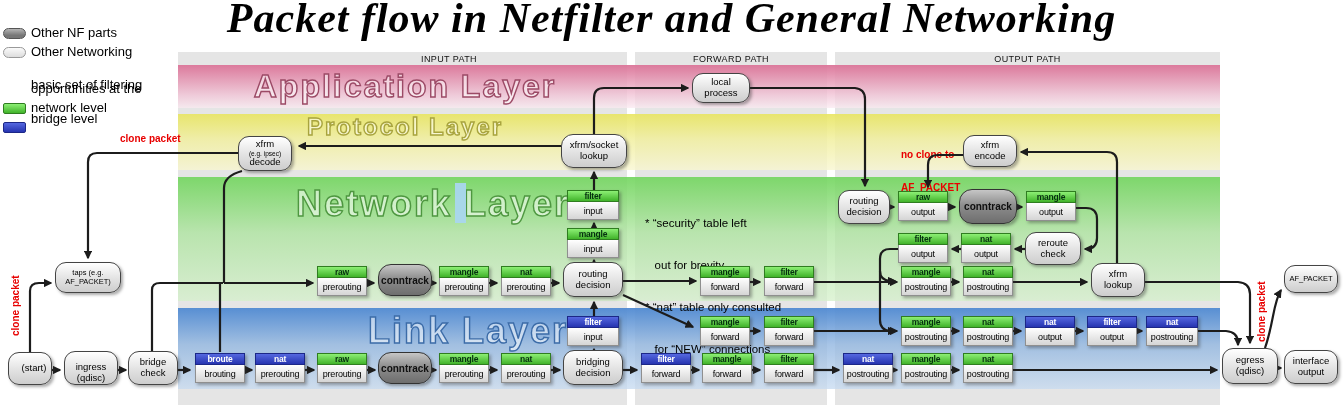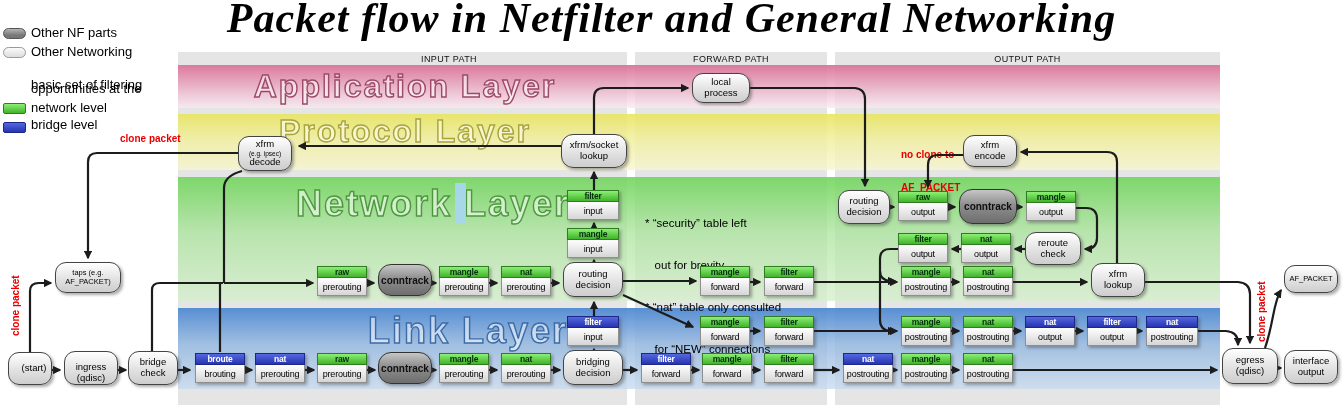--- a/index.html
+++ b/index.html
@@ -80,39 +80,39 @@
     <div class="legend-row" style="left:31px;top:78px;">
       <span class="legend-text">basic set of filtering</span>
     </div>
     <div class="legend-row" style="left:31px;top:82px;">
       <span class="legend-text">opportunities at the</span>
     </div>
     <div class="legend-row" style="left:31px;top:101px;">
       <span class="legend-text">network level</span>
     </div>
     <span class="swatch sw-green" style="top:103px;"></span>
-    <div class="legend-row" style="left:31px;top:118px;">
+    <div class="legend-row" style="left:31px;top:112px;">
       <span class="legend-text">bridge level</span>
     </div>
     <span class="swatch sw-blue" style="top:122px;"></span>
   </div>
 
   <div id="columns">
       <div class="column" style="left: 178px; width: 449px;"></div>
       <div class="column-header" style="left: 178px; width: 542px;">INPUT PATH</div>
       <div class="column" style="left: 635px; width: 192px;"></div>
       <div class="column-header" style="left: 635px; width: 192px;">FORWARD PATH</div>
       <div class="column" style="left: 835px; width: 385px;"></div>
       <div class="column-header" style="left: 835px; width: 385px;">OUTPUT PATH</div>
     </div>
   <div id="bands">
       <div class="band application" style="top: 65px; height: 43px;"></div>
       <div class="layer-title application" style="left: 178px; width: 454px; top: 68px; font-size: 32px;">Application Layer</div>
       <div class="band protocol" style="top: 114px; height: 56px;"></div>
-      <div class="layer-title protocol" style="left: 178px; width: 454px; top: 113px; font-size: 32px;">Protocol Layer</div>
+      <div class="layer-title protocol" style="left: 178px; width: 454px; top: 113px; font-size: 24px;">Protocol Layer</div>
       <div class="band network" style="top: 177px; height: 124px;"></div>
       <div class="layer-title network" style="left: 178px; width: 510px; top: 183px; font-size: 36px;">Network Layer</div>
       <div class="band link" style="top: 308px; height: 81px;"></div>
       <div class="layer-title link" style="left: 178px; width: 580px; top: 310px; font-size: 36px;">Link Layer</div>
     </div>
   <div id="cursor-bar"></div>
 
   <div class="note">
     <div>* “security” table left</div>
     <div>   out for brevity</div>

